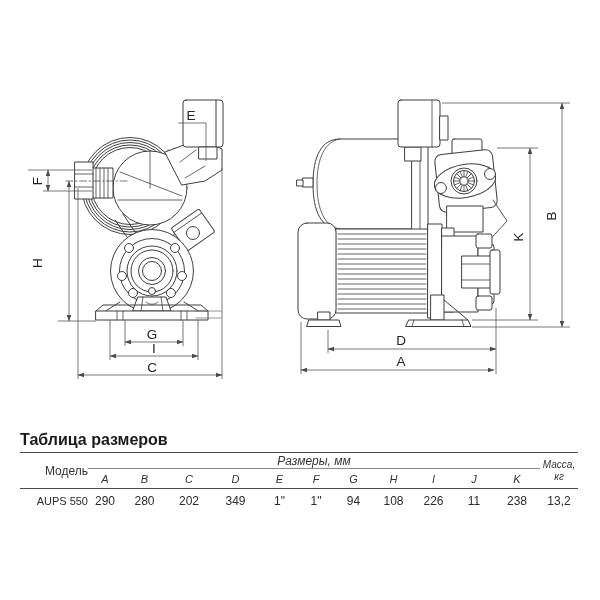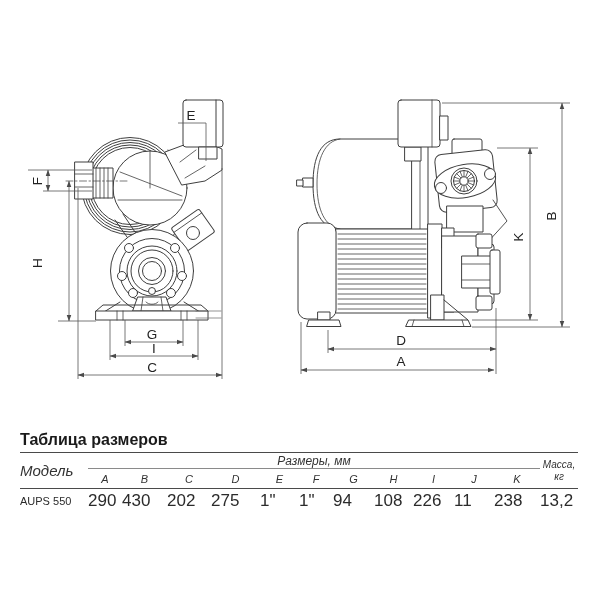--- a/index.html
+++ b/index.html
@@ -4,27 +4,27 @@
 <style>
   html,body{margin:0;padding:0;background:#fff;}
   .page{position:relative;width:600px;height:600px;background:#fff;overflow:hidden;
         font-family:"Liberation Sans",sans-serif;color:#333;}
   .drawing{position:absolute;left:0;top:0;}
   svg text{font-family:"Liberation Sans",sans-serif;font-size:13.5px;fill:#222;}
   .tbl-title{position:absolute;left:20px;top:431px;font-size:16px;font-weight:bold;color:#1a1a1a;}
   table.dims{position:absolute;left:20px;top:452px;width:558px;border-collapse:collapse;
              border-top:1.2px solid #4a4a4a;table-layout:fixed;}
   table.dims td,table.dims th{padding:0;font-weight:normal;}
-  .model-h{height:34px;text-align:left;padding-left:3px;font-style:italic;font-size:15px;
+  .model-h{height:34px;text-align:right;padding-left:3px;font-size:12px;
            border-bottom:1.6px solid #4a4a4a;}
   .dims-h{height:15px;text-align:center;font-style:italic;font-size:12px;border-bottom:1px solid #8a8a8a;}
   .mass-h{text-align:center;font-style:italic;font-size:10px;line-height:1.15;border-bottom:1.6px solid #4a4a4a;margin-left:45px;}
   .letter{height:19px;text-align:center;font-style:italic;font-size:11px;border-bottom:1.6px solid #4a4a4a;}
-  .val{height:24px;font-size:17px;color:#2b2b2b;}
-  .model-v{text-align:left;padding-left:3px;font-size:11px;}
+  .val{height:24px;text-align:center;font-size:12px;color:#2b2b2b;}
+  .model-v{text-align:right;padding-left:3px;font-size:11px;}
 </style>
 </head>
 <body>
 
 <div class="page">
 
   <svg class="drawing" width="600" height="428" viewBox="0 0 600 428">
     <defs>
       <marker id="arw" viewBox="0 0 10 10" refX="9" refY="5" markerWidth="9" markerHeight="9" orient="auto-start-reverse">
         <path d="M0,1.6 L9.5,5 L0,8.4 Z" fill="#4a4a4a"></path>
@@ -235,23 +235,23 @@
       <th class="letter">F</th>
       <th class="letter">G</th>
       <th class="letter">H</th>
       <th class="letter">I</th>
       <th class="letter">J</th>
       <th class="letter">K</th>
     </tr>
     <tr>
       <td class="val model-v">AUPS 550</td>
       <td class="val">290</td>
-      <td class="val">430</td>
+      <td class="val">280</td>
       <td class="val">202</td>
-      <td class="val">275</td>
+      <td class="val">349</td>
       <td class="val">1"</td>
       <td class="val">1"</td>
       <td class="val">94</td>
       <td class="val">108</td>
       <td class="val">226</td>
       <td class="val">11</td>
       <td class="val">238</td>
       <td class="val">13,2</td>
     </tr>
   </tbody>

